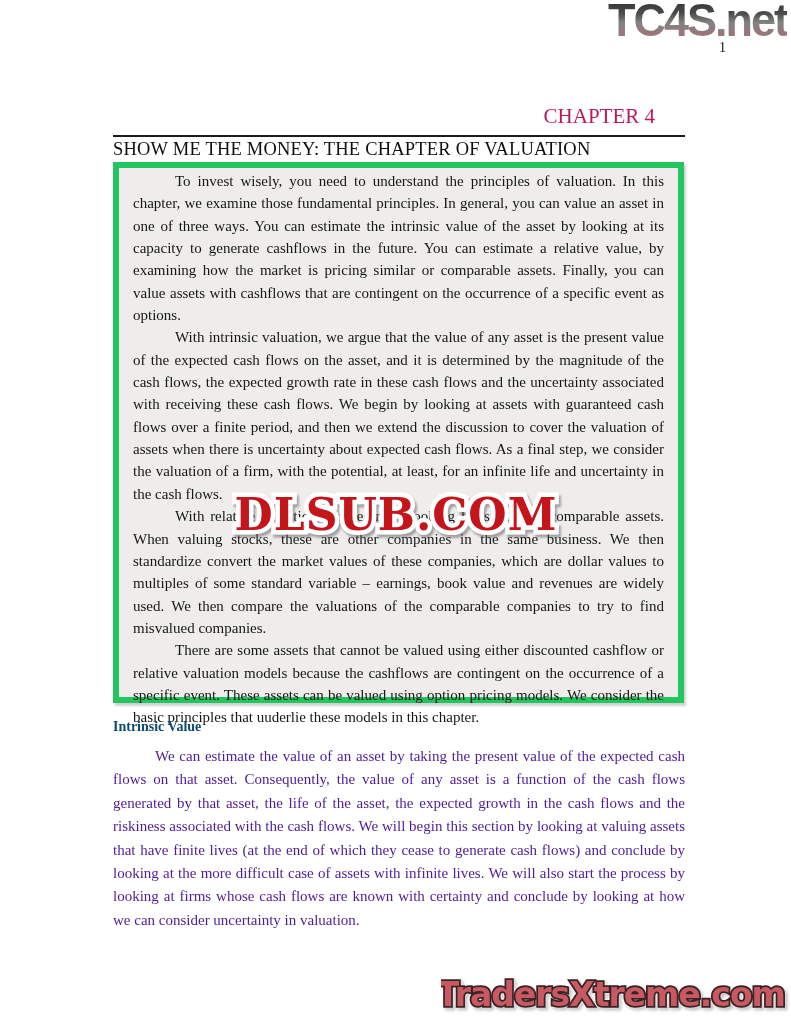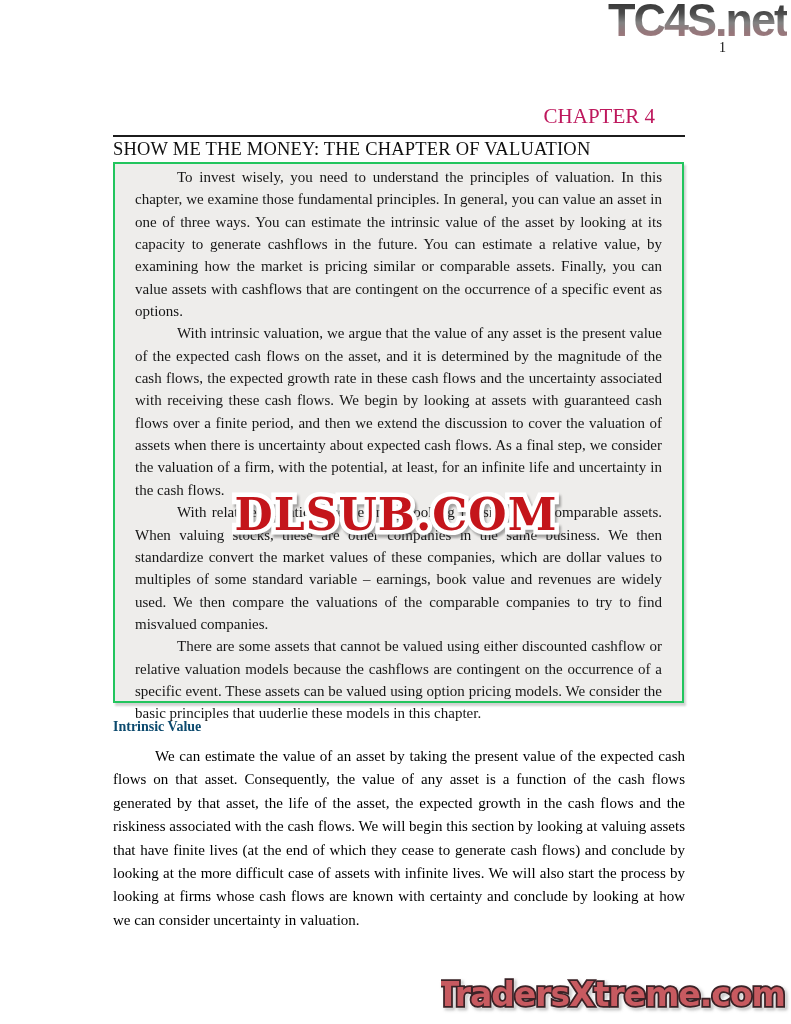--- a/index.html
+++ b/index.html
@@ -55,23 +55,23 @@
     color:#0f0f0f;
     white-space:nowrap;
   }
 
   
   .intro-box {
     position:absolute;
     top:162px; left:113px;
     width:571px; height:541px;
     background:#eeedeb;
-    border:2px solid #22c55e;
+    border:6px solid #22c55e;
     box-shadow:2px 3px 2px rgba(0,0,0,0.18);
-    padding:2px 20px;
+    padding:2px 14px;
   }
   .intro-box p {
     text-indent:42px;
     text-align:justify;
     font-size:15px;
     line-height:22.35px;
     color:#161616;
   }
 
   
@@ -101,21 +101,21 @@
     font-weight:bold;
     color:#0c4a6e;
   }
   .section-paragraph {
     position:absolute;
     top:745px; left:113px; width:572px;
     text-indent:42px;
     text-align:justify;
     font-size:15px;
     line-height:23.4px;
-    color:#000000;
+    color:#4c1d95;
   }
 
   
   .traders-wrap {
     position:absolute;
     top:968px; right:0px;
     width:350px; height:52px;
     filter:drop-shadow(0 0 1.5px #ffffff) drop-shadow(2px 2px 1px rgba(90,90,90,0.4));
   }
   .traders-wrap text {

